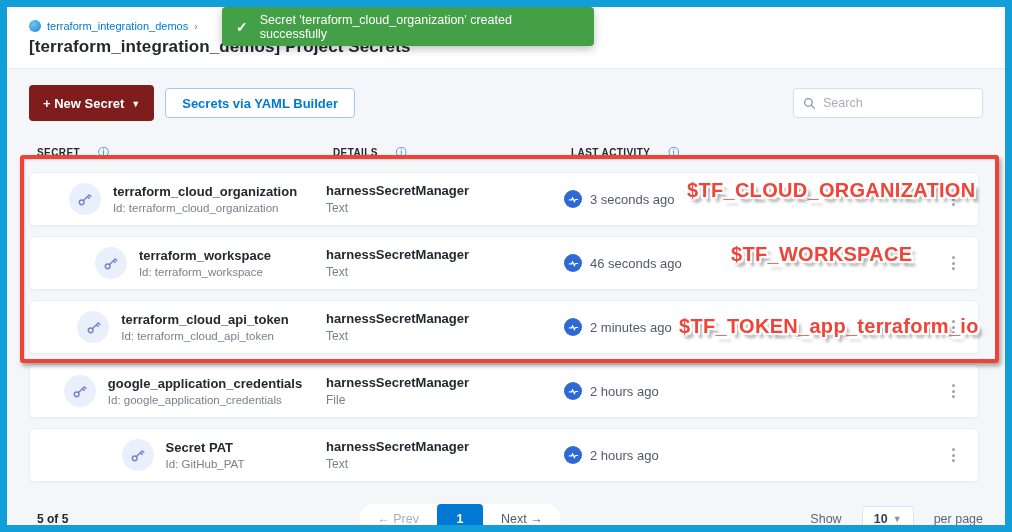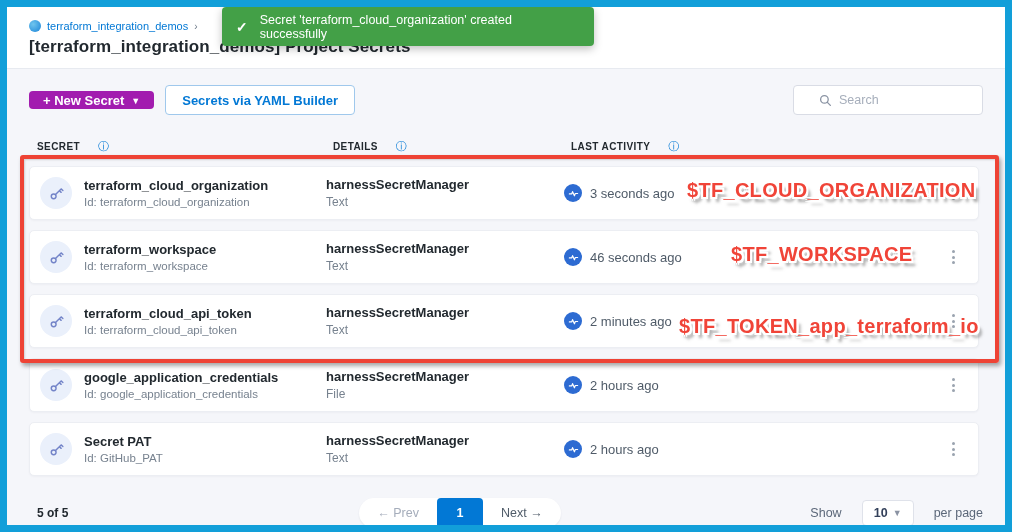--- a/index.html
+++ b/index.html
@@ -16,42 +16,42 @@
 
   
   .toast { position:absolute; left:215px; top:0px; width:372px; height:39px; background:#43a047;
            border-radius:4px; box-shadow:0 3px 8px rgba(0,0,0,.25); display:flex; align-items:center;
            gap:12px; padding:0 14px; z-index:30; }
   .toast-check { color:#ffffff; font-size:14px; font-weight:bold; }
   .toast-msg { color:#ffffff; font-size:12.5px; }
 
   
   .toolbar { display:flex; align-items:center; padding:16px 22px 0 22px; }
-  .btn-primary { background:#a21caf; color:#fff; font-weight:bold; font-size:13px; border:none;
-                 border-radius:4px; height:18px; padding:0 14px; display:flex; align-items:center; gap:7px; cursor:pointer; }
+  .btn-primary { background:#7f1d1d; color:#fff; font-weight:bold; font-size:13px; border:none;
+                 border-radius:4px; height:36px; padding:0 14px; display:flex; align-items:center; gap:7px; cursor:pointer; }
   .btn-outline { background:#fff; color:#0278d5; font-weight:bold; font-size:13px; border:1px solid #9fc8ec;
                  border-radius:4px; height:30px; padding:0 16px; margin-left:11px; cursor:pointer; }
   .caret { font-size:9px; position:relative; top:1px; }
   .search-wrap { margin-left:auto; width:190px; height:30px; background:#fff; border:1px solid #d9dce5;
-                 border-radius:4px; display:flex; align-items:center; padding:0 25px; gap:7px; }
+                 border-radius:4px; display:flex; align-items:center; padding:0 9px; gap:7px; }
   .search-wrap svg { flex:0 0 auto; }
   .search-input { border:none; outline:none; width:100%; font-size:12.5px; color:#394455; background:transparent; }
   .search-input::placeholder { color:#a6aebb; }
 
   
   .thead { display:grid; grid-template-columns:296px 238px 300px 1fr; padding:0 0 0 30px; margin-top:24px; }
   .th { font-size:10px; font-weight:bold; color:#22292f; letter-spacing:.4px; display:flex; align-items:center; gap:18px; }
   .info-icon { color:#0278d5; font-size:11px; font-weight:normal; }
 
   
   .rows { padding:0 26px 0 22px; margin-top:12px; }
   .row-card { background:#ffffff; border:1px solid #ecEEf3; border-radius:5px; height:54px; margin-bottom:10px;
               display:grid; grid-template-columns:286px 238px 190px 1fr 30px; align-items:center; padding:0 10px; 
               box-shadow:0 1px 2px rgba(40,50,70,.04); }
-  .cell-secret { display:flex; align-items:center; gap:12px; }
+  .cell-secret { display:flex; align-items:center; gap:12px;justify-content:center; }
   .key-badge { width:32px; height:32px; border-radius:50%; background:#eaf0fb; display:flex; align-items:center; justify-content:center; flex:0 0 auto; }
   .secret-name { font-size:13px; font-weight:bold; color:#22292f; }
   .secret-id { font-size:11.5px; color:#77828f; margin-top:3px; }
   .mgr { font-size:13px; font-weight:bold; color:#22292f; }
   .mgr-type { font-size:12px; color:#77828f; margin-top:3px; }
   .cell-activity { display:flex; align-items:center; gap:8px; font-size:13px; color:#4f5b68; }
   .act-icon { width:18px; height:18px; border-radius:50%; background:#2d6bd2; display:flex; align-items:center; justify-content:center; flex:0 0 auto; }
   .kebab { color:#9aa3af; font-size:15px; letter-spacing:0; text-align:center; cursor:pointer; line-height:5px; }
   .kebab span { display:block; width:3px; height:3px; border-radius:50%; background:#9aa3af; margin:2.5px auto; }
 

